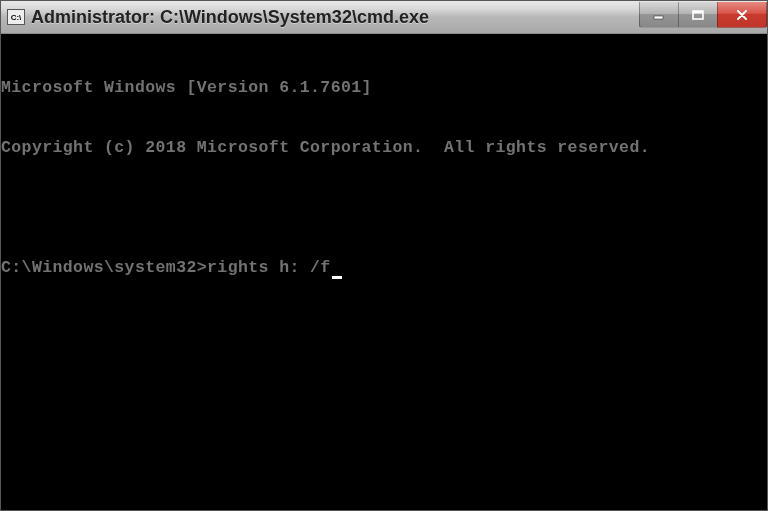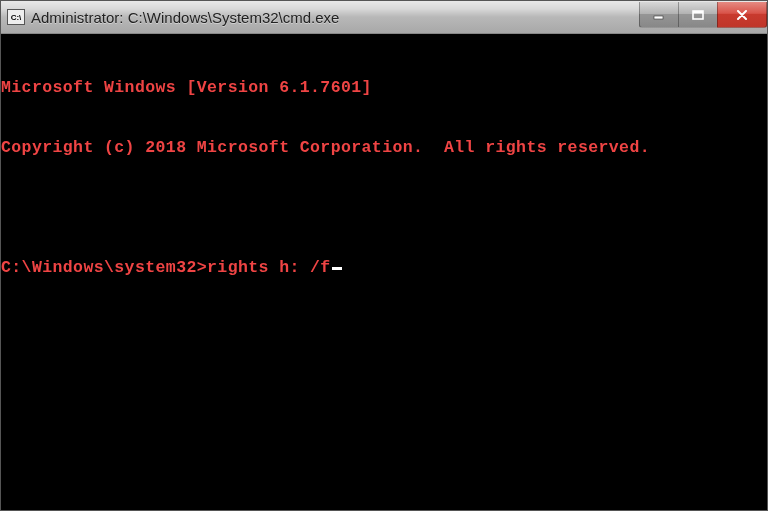--- a/index.html
+++ b/index.html
@@ -38,23 +38,23 @@
       border: 1px solid #555;
       display: flex;
       align-items: center;
       justify-content: center;
       font-size: 8px;
       font-weight: bold;
       color: #000;
       margin-right: 6px;
     }
     .titlebar-text {
-      font-size: 15px;
+      font-size: 18px;
       color: #222;
-      font-weight: normal;
+      font-weight: bold;
       flex: 1;
       text-shadow: 0 1px 0 rgba(255,255,255,0.4);
     }
     .window-controls {
       display: flex;
       height: 26px;
       align-items: stretch;
       margin-top: -4px;
     }
     .win-btn {
@@ -78,35 +78,35 @@
       background: linear-gradient(to bottom, #e58a82 0%, #d9544a 45%, #c83a2e 50%, #c0362a 100%);
       border-bottom-right-radius: 3px;
     }
     .win-btn svg, .win-btn .glyph {
       width: 12px;
       height: 10px;
     }
     .terminal {
       flex: 1;
       background: #000;
-      color: #ef4444;
+      color: #737373;
       font-family: 'Lucida Console', 'Consolas', 'Courier New', monospace;
       font-size: 16.5px;
       line-height: 20px;
       padding: 4px 0 0 0;
       letter-spacing: 0.4px;
       white-space: pre;
       font-weight: bold;
     }
     .terminal-line {
       min-height: 20px;
     }
     .prompt-line {
       display: flex;
-      align-items: center;
+      align-items: flex-end;
     }
     .cursor {
       display: inline-block;
       width: 10px;
       height: 3px;
       background: #fff;
       margin-left: 1px;
       margin-bottom: -1px;
       vertical-align: bottom;
     }

